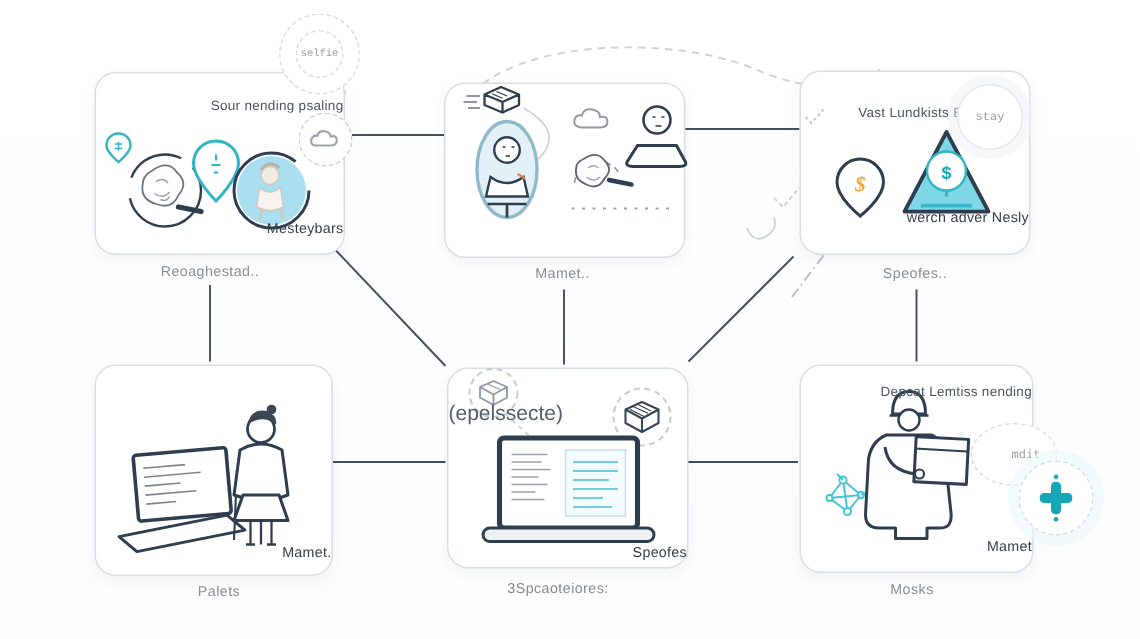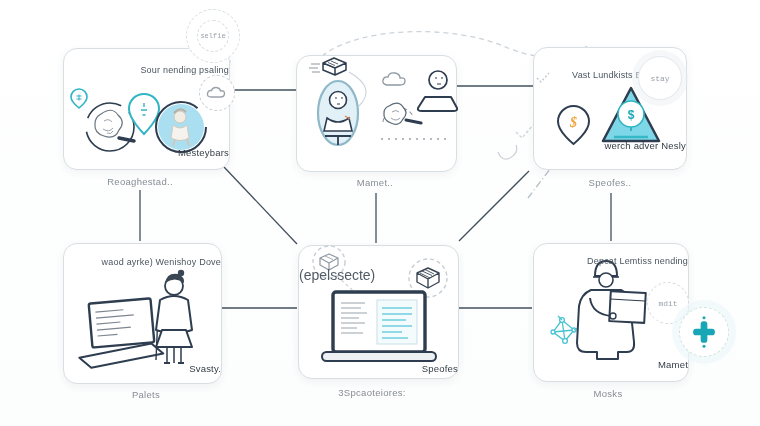--- a/index.html
+++ b/index.html
@@ -18,21 +18,21 @@
   .caption{position:absolute;transform:translateX(-50%);font-size:9.5px;color:#868d95;
            letter-spacing:.3px;z-index:1;white-space:nowrap;}
   .badge{position:absolute;border-radius:50%;background:#fff;display:flex;align-items:center;
          justify-content:center;z-index:2;color:#98a1a9;font-family:Liberation Mono, monospace;}
   .badge-selfie{left:186px;top:9px;width:52px;height:52px;border:1.5px dashed #d6dce1;font-size:7px;}
   .badge-selfie-inner{width:30px;height:30px;border:1px dashed #d6dce1;border-radius:50%;
          display:flex;align-items:center;justify-content:center;}
   .badge-cloud{left:199px;top:75px;width:34px;height:34px;border:1.5px dashed #c9d0d6;}
   .badge-stay{left:638px;top:56px;width:42px;height:42px;border:1.5px solid #e4e8eb;font-size:8px;
          box-shadow:0 0 0 6px rgba(232,237,240,.45);}
-  .badge-mdit{left:647px;top:282px;width:40px;height:40px;border:1.5px dashed #d6dce1;font-size:8px;}
+  .badge-mdit{left:647px;top:282px;width:40px;height:40px;border:1.5px dashed #d6dce1;font-size:8px;padding-left:16px;}
   .badge-plus{left:679px;top:307px;width:48px;height:48px;border:1.5px dashed #cfe0e3;
          box-shadow:0 0 0 7px rgba(235,246,248,.6);}
 </style>
 </head>
 <body>
 
 <div class="canvas">
 
   <svg class="connector-layer" width="760" height="426" viewBox="0 0 760 426">
     <g stroke="#42505d" stroke-width="1.3" fill="none">
@@ -164,22 +164,21 @@
         <path d="M94 70 L92 116" stroke="#2e3d4f" stroke-width="1.4"></path>
         <circle cx="110" cy="42" r="9" fill="#fff" stroke="#2e3d4f" stroke-width="1.8"></circle>
         <path d="M101 39 q2 -11 13 -9 q7 3 6 9 q-9 -7 -19 0 z" fill="#3a4654"></path>
         <circle cx="117" cy="29" r="3.2" fill="#3a4654"></circle>
         <path d="M96 56 Q110 48 124 56 L128 86 Q110 93 92 86 Z" fill="#fff" stroke="#2e3d4f" stroke-width="2" stroke-linejoin="round"></path>
         <path d="M98 86 H122 L128 103 H92 Z" fill="#fff" stroke="#2e3d4f" stroke-width="2" stroke-linejoin="round"></path>
         <path d="M103 103 V119 M110 103 V119 M117 103 V119" stroke="#2e3d4f" stroke-width="1.5"></path>
         <path d="M100 119 h6 M114 119 h6" stroke="#2e3d4f" stroke-width="1.8"></path>
       </g>
     </svg>
-    <div class="card-title" style="top:13px">waod ayrke) Wenishoy Dove</div>
-    <div class="card-label" style="top:119px">Svasty.</div>
+    <div class="card-label" style="top:119px">Mamet.</div>
   </div>
   <div class="caption" style="left:146px;top:389px">Palets</div>
 
   <div class="card" style="left:298px;top:245px;width:159px;height:132px">
     <svg class="card-art" viewBox="0 0 159 132">
       <path d="M38 30 L62 52" stroke="#c7ced4" stroke-width="1.1" stroke-dasharray="3 3"></path>
 
       <g transform="translate(30,16)">
         <circle cx="0" cy="0" r="16" fill="#fff" stroke="#c7ced4" stroke-width="1.4" stroke-dasharray="4 3"></circle>
         <path d="M0 -8 L9 -4 L0 1 L-9 -4 Z M-9 -4 V3 L0 8 V1 M9 -4 V3 L0 8" fill="#fff" stroke="#8f98a1" stroke-width="1.2" stroke-linejoin="round"></path>

